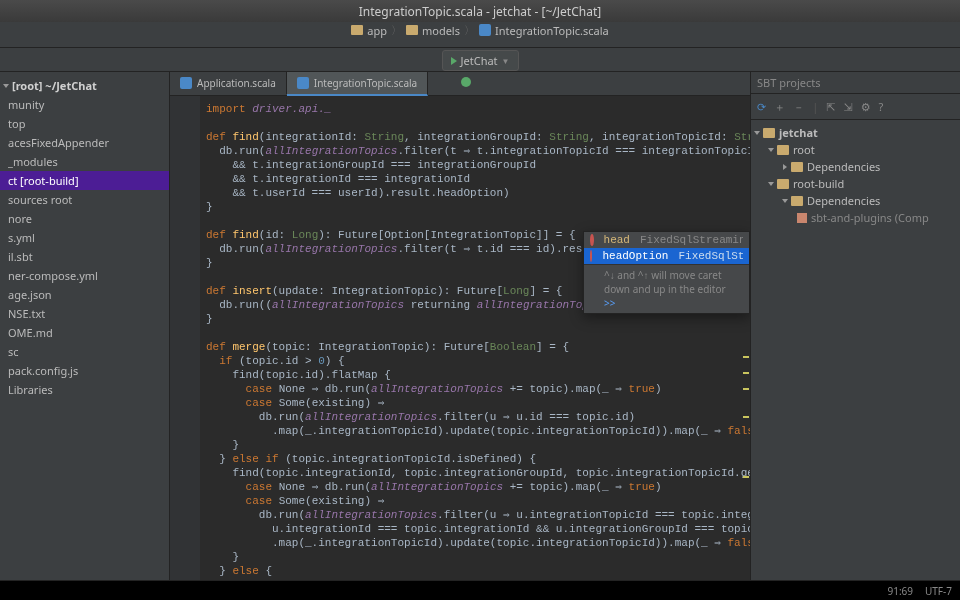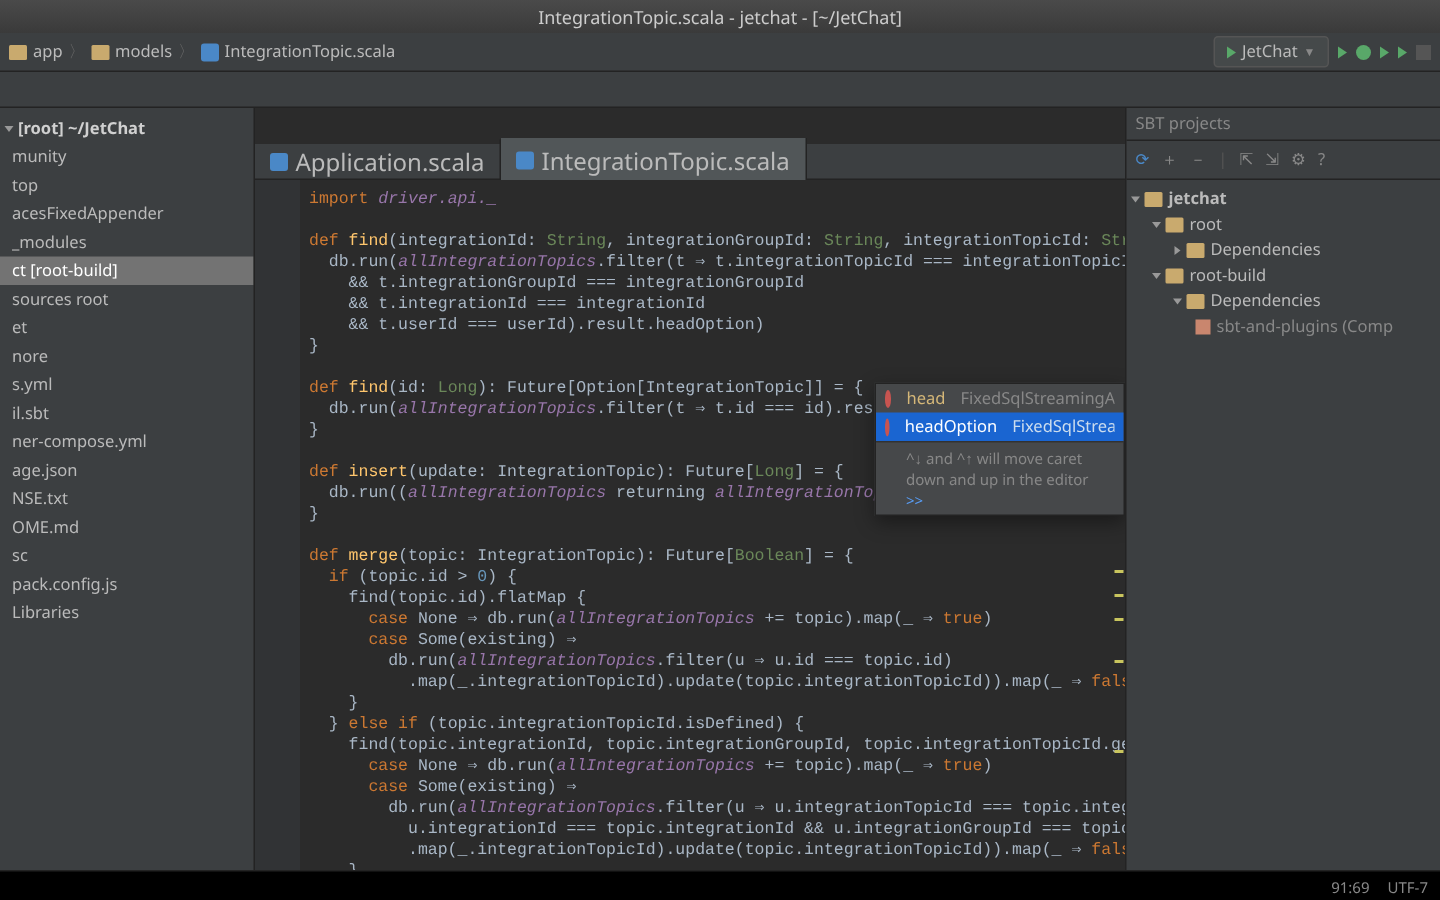--- a/index.html
+++ b/index.html
@@ -28,20 +28,21 @@
   height: 26px;
   background: #3c3f41;
   border-bottom: 1px solid #232323;
   display: flex;
   align-items: center;
   padding: 0 6px;
   gap: 6px;
   font-family: -apple-system, system-ui, sans-serif;
   font-size: 11px;
   color: #bbb;
+  flex-direction: column;
 }
 .nav-bar .breadcrumb { display: flex; align-items: center; gap: 4px; }
 .nav-bar .sep { color: #666; }
 .nav-bar .spacer { flex: 1; }
 .nav-bar .run-target {
   background: #45494a;
   border: 1px solid #555;
   padding: 2px 8px;
   border-radius: 3px;
   display: flex;
@@ -64,32 +65,31 @@
   width: 170px;
   background: #3c3f41;
   border-right: 1px solid #232323;
   color: #bbb;
   font-family: -apple-system, system-ui, sans-serif;
   font-size: 11px;
   overflow: hidden;
   padding-top: 4px;
 }
 .project-tree .node { padding: 2px 4px; white-space: nowrap; display: flex; gap: 4px; align-items: center; }
-.project-tree .hl { background: #737373; color: #fff; }
+.project-tree .hl { background: #4c1d95; color: #fff; }
 .project-tree .bold { font-weight: bold; color: #d0d0d0; }
 .editor-area { flex: 1; display: flex; flex-direction: column; min-width: 0; }
 .tab-bar {
   height: 24px;
   background: #3c3f41;
   display: flex;
-  align-items: center;
+  align-items: flex-start;
   border-bottom: 1px solid #232323;
   font-family: -apple-system, system-ui, sans-serif;
-  font-size: 16px;
-  margin-top: 24px;
+  font-size: 10px;
 }
 .tab-bar .tab {
   padding: 4px 10px;
   border-right: 1px solid #232323;
   color: #bbb;
   display: flex;
   align-items: center;
   gap: 5px;
 }
 .tab-bar .tab.active { background: #515658; border-bottom: 2px solid #4a88c7; }
@@ -123,21 +123,21 @@
   position: absolute;
   top: 135px;
   left: 413px;
   right: 0;
   background: #46484a;
   border: 1px solid #232323;
   font-family: -apple-system, system-ui, sans-serif;
   font-size: 11px;
   box-shadow: 0 4px 12px rgba(0,0,0,0.4);
 }
-.completion .row { display: flex; padding: 2px 6px; gap: 10px; align-items: center; }
+.completion .row { display: flex; padding: 2px 6px; gap: 10px; align-items: center; font-family: Liberation Mono, monospace; }
 .completion .row.sel { background: #1a65d1; color: #fff; }
 .completion .ico-circ { width: 12px; height: 12px; border-radius: 50%; background: #c75450; display: inline-block; }
 .completion .name { color: #d5b778; }
 .completion .row.sel .name { color: #fff; }
 .completion .sig { color: #888; margin-left: auto; white-space: nowrap; overflow: hidden; }
 .completion .row.sel .sig { color: #cde; }
 .completion .hint { padding: 3px 20px; color: #888; border-top: 1px solid #323232; font-size: 10px; }
 .completion .hint a { color: #589df6; text-decoration: none; }
 .right-panel {
   width: 210px;
@@ -221,21 +221,20 @@
       <span class="arrow down"></span>
       <span>[root] ~/JetChat</span>
     </div>
     <div id="ptree">
         <div class="node" style="padding-left: 8px;">munity</div>
         <div class="node" style="padding-left: 8px;">top</div>
         <div class="node" style="padding-left: 8px;">acesFixedAppender</div>
         <div class="node" style="padding-left: 8px;">_modules</div>
         <div class="node hl" style="padding-left: 8px;">ct [root-build]</div>
         <div class="node" style="padding-left: 8px;">sources root</div>
-        <div class="node" style="padding-left: 8px;">et</div>
         <div class="node" style="padding-left: 8px;">nore</div>
         <div class="node" style="padding-left: 8px;">s.yml</div>
         <div class="node" style="padding-left: 8px;">il.sbt</div>
         <div class="node" style="padding-left: 8px;">ner-compose.yml</div>
         <div class="node" style="padding-left: 8px;">age.json</div>
         <div class="node" style="padding-left: 8px;">NSE.txt</div>
         <div class="node" style="padding-left: 8px;">OME.md</div>
         <div class="node" style="padding-left: 8px;">sc</div>
         <div class="node" style="padding-left: 8px;">pack.config.js</div>
         <div class="node" style="padding-left: 8px;">Libraries</div>

